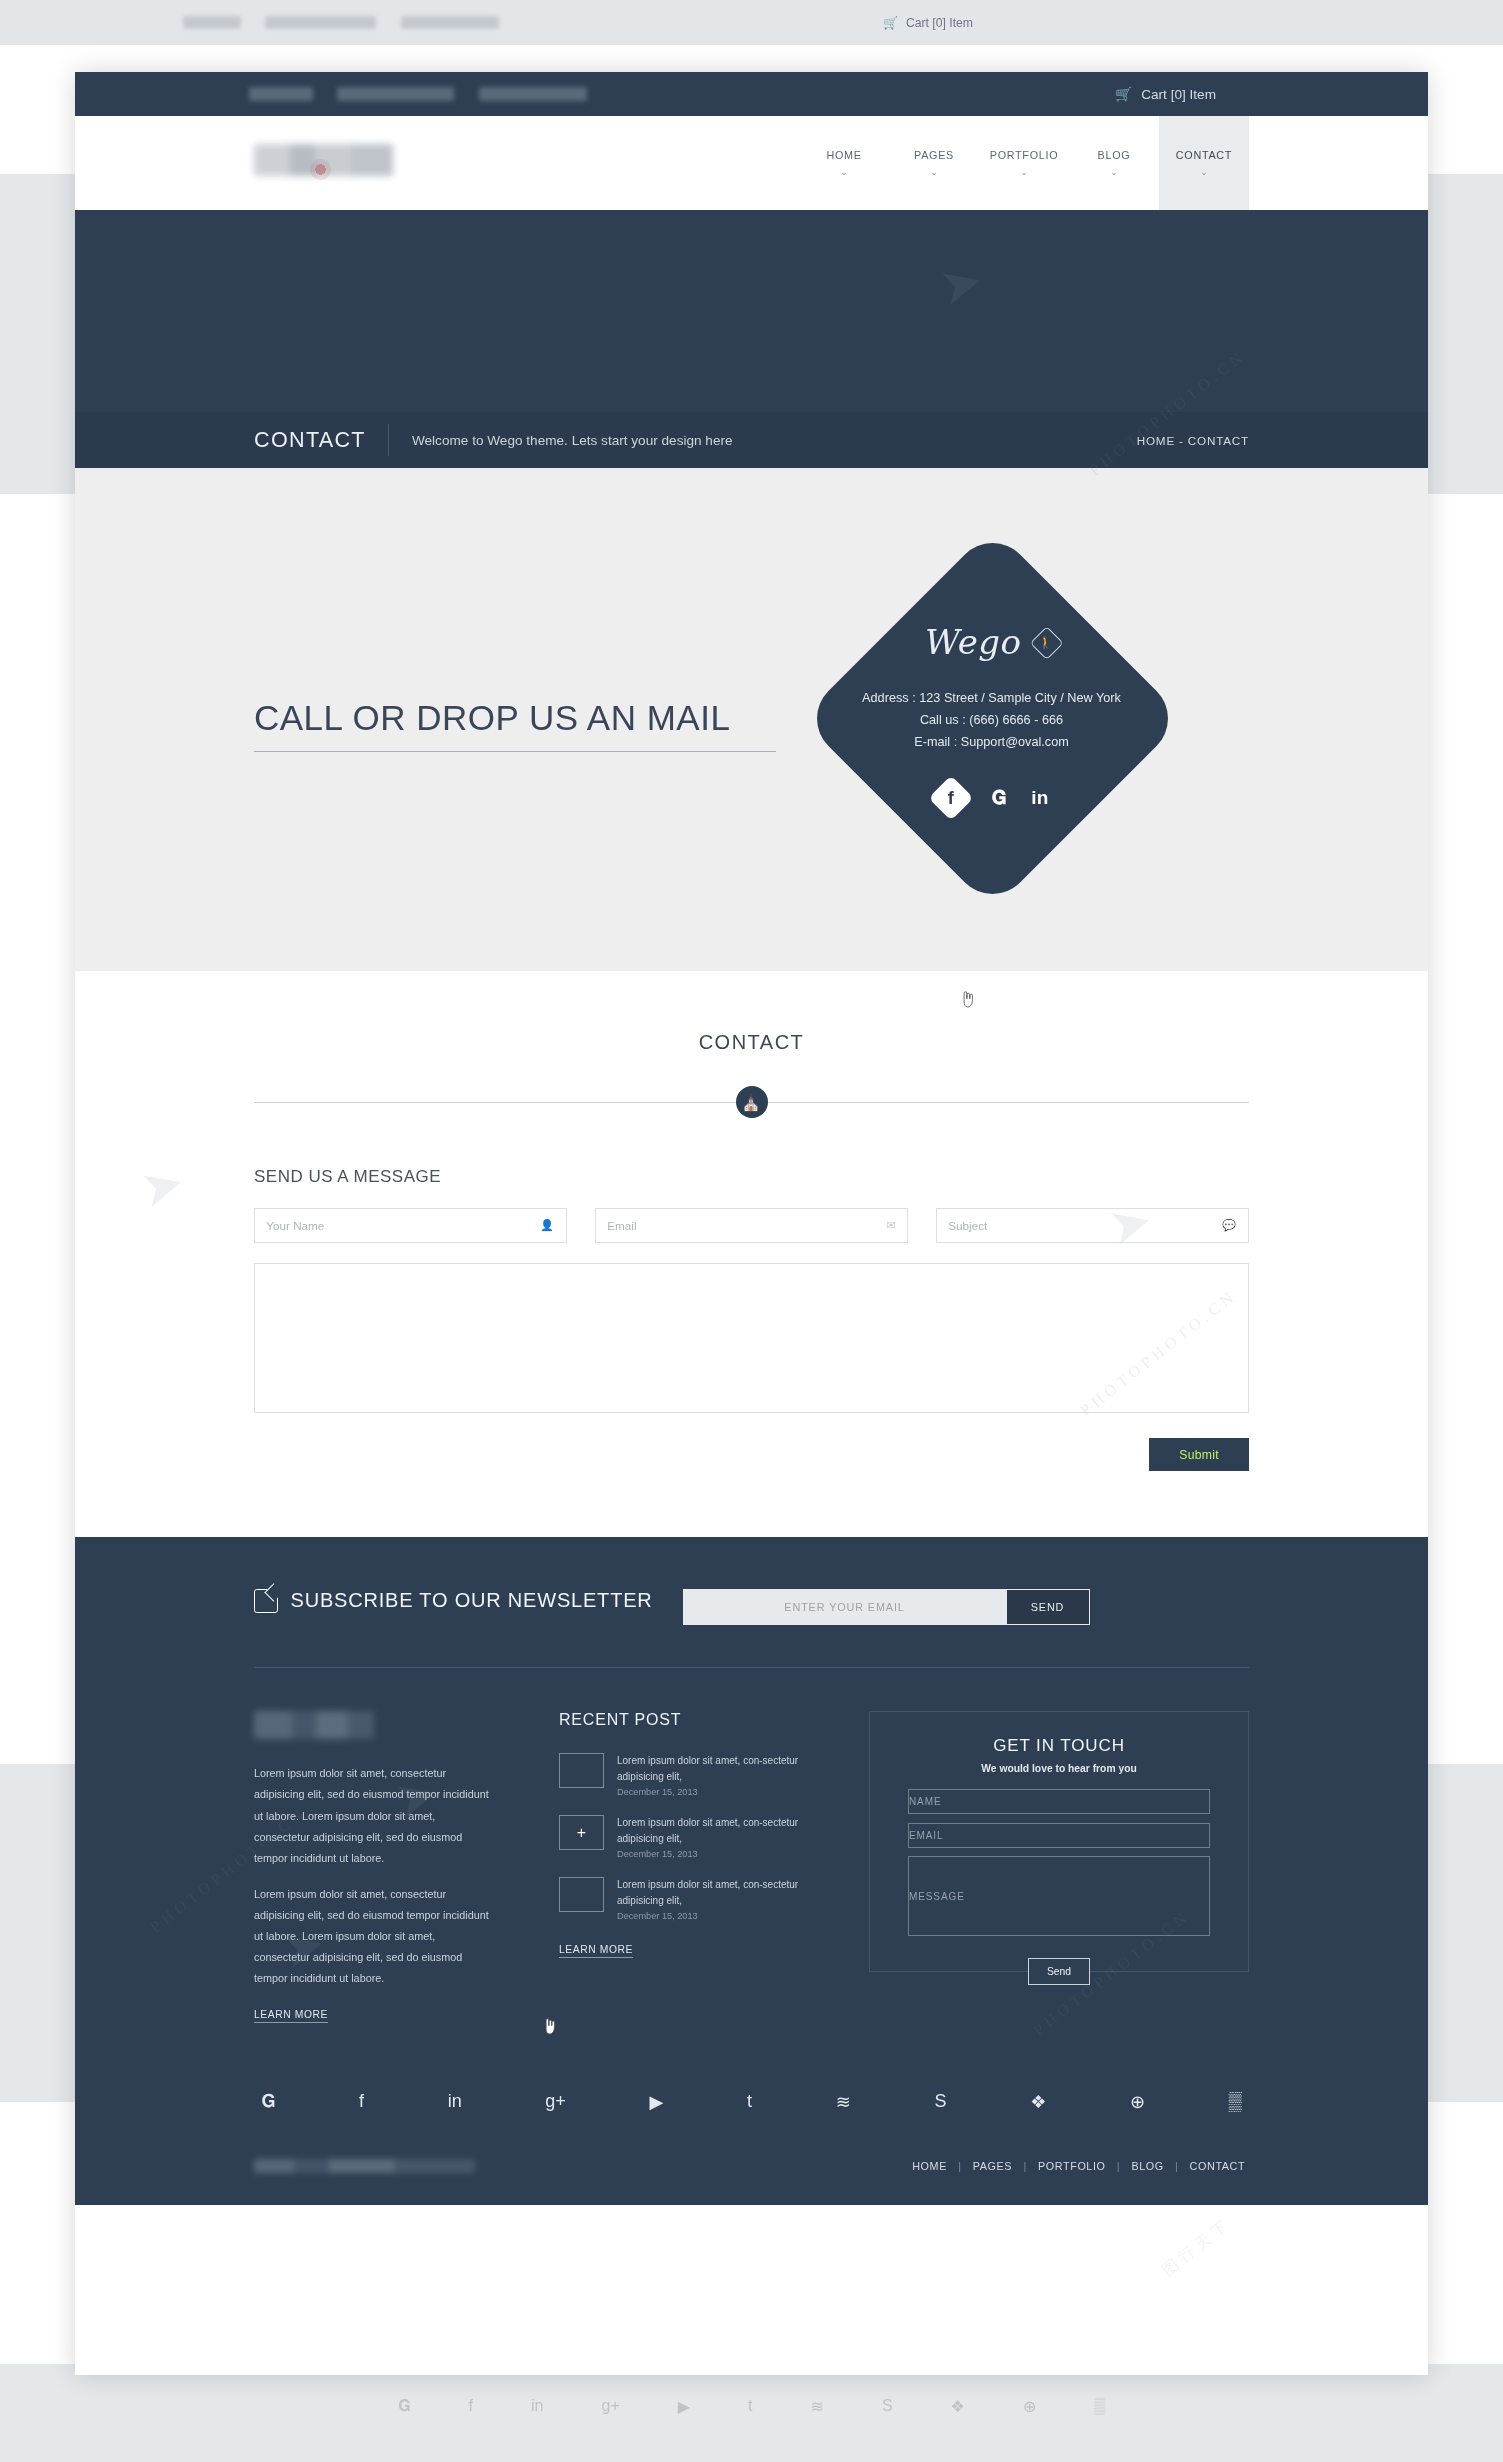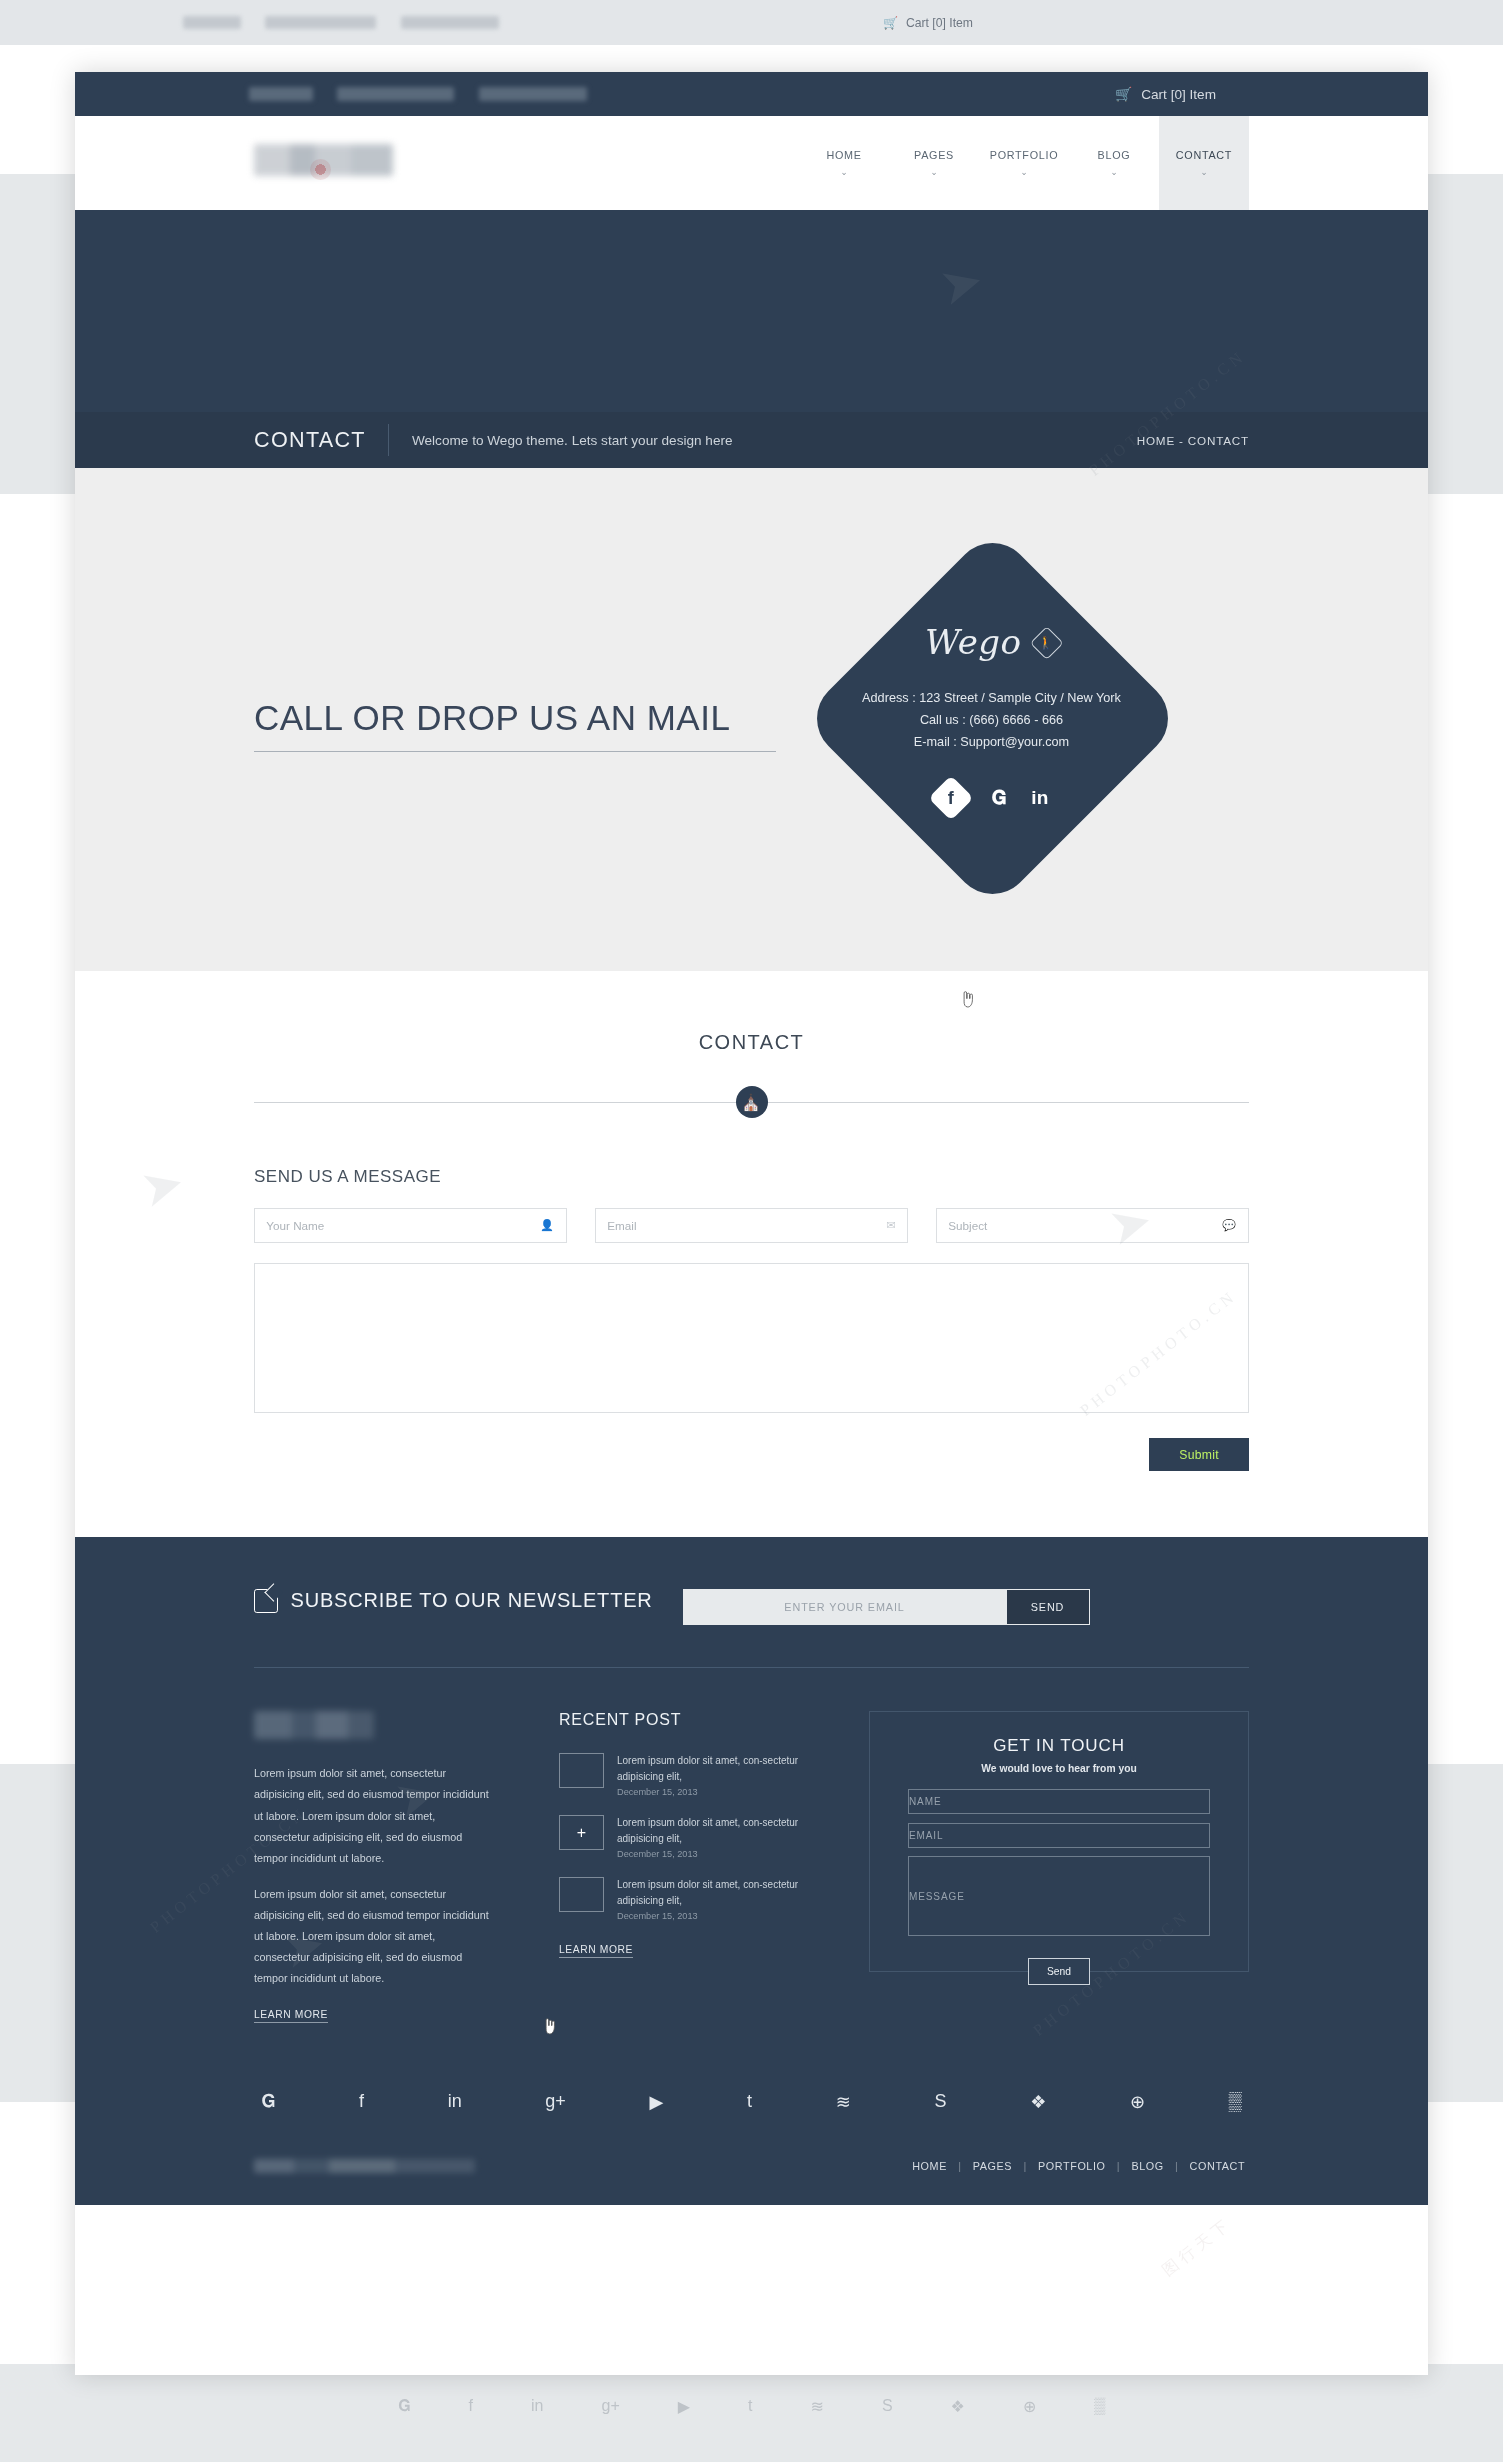--- a/index.html
+++ b/index.html
@@ -393,21 +393,21 @@
         <div class="diamond"></div>
         <div class="diamond-content">
           <div class="brand-row">
             <span class="brand-name">Wego</span>
             <span class="brand-badge">
                 <span>🚶</span>
               </span>
           </div>
           <div class="d-line">Address : 123 Street / Sample City /  New York</div>
           <div class="d-line">Call us : (666)  6666 - 666</div>
-          <div class="d-line">E-mail : Support@your.com</div>
+          <div class="d-line">E-mail : Support@oval.com</div>
           <div class="socials">
             <span class="soc-diamond">
                 <i>f</i>
               </span>
             <span class="soc-plain">𝐆</span>
             <span class="soc-plain">in</span>
           </div>
         </div>
       </div>
     </div>

